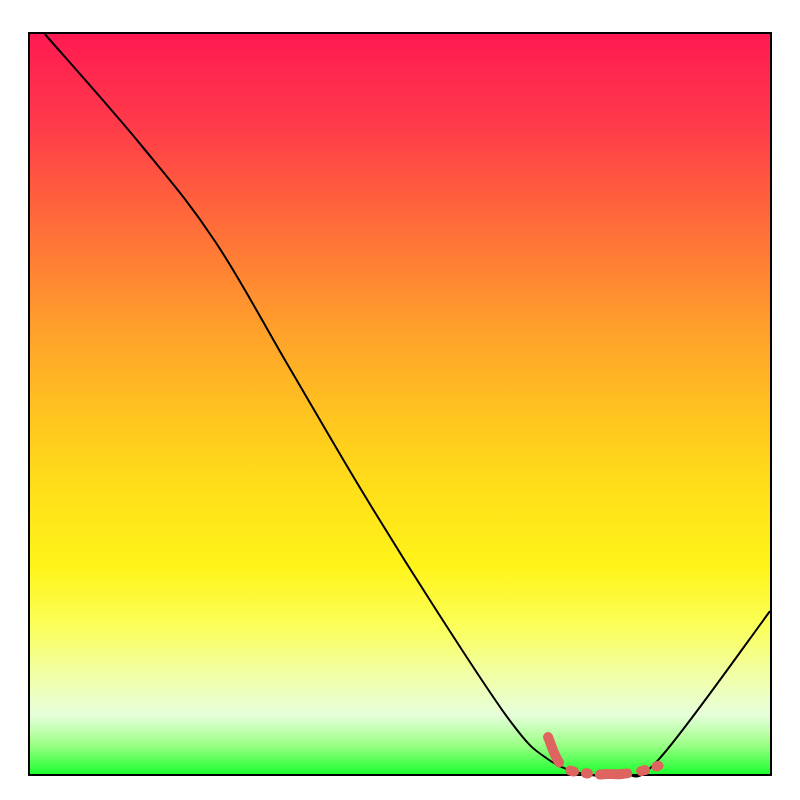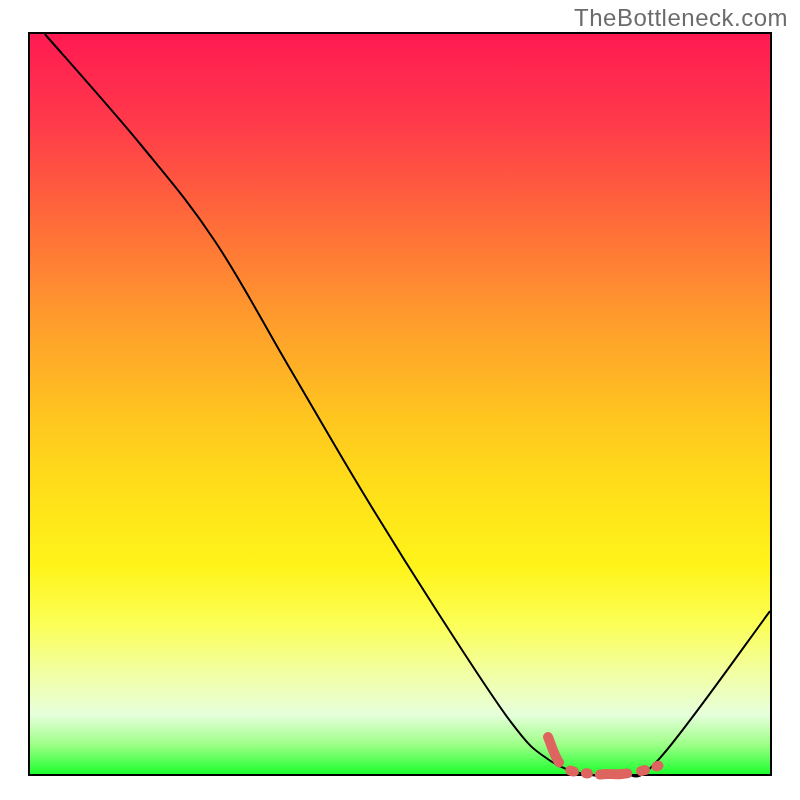--- a/index.html
+++ b/index.html
@@ -47,21 +47,20 @@
     left: 0; top: 0;
     width: 100%; height: 100%;
     overflow: visible;
   }
 </style>
 </head>
 <body>
 
 <div class="container">
 
-  <div class="watermark">TheBottleneck.com</div>
 
   <div class="plot">
     <div class="gradient"></div>
 
     <svg class="curve" viewBox="0 0 744 744" preserveAspectRatio="none">
       <path id="path-main" fill="none" stroke="#000000" stroke-width="2" stroke-linejoin="round" d="M 14.88 0 C 32.2896 20.088000000000005, 80.79839999999999 74.10240000000002, 111.6 111.60000000000002 C 142.4016 149.09760000000003, 159.216 168.14400000000006, 186 208.32000000000005 C 212.784 248.49600000000004, 233.61599999999999 289.26719999999995, 260.4 334.79999999999995 C 287.18399999999997 380.33279999999996, 308.016 417.08639999999997, 334.8 461.28 C 361.584 505.4736, 382.41600000000005 538.8047999999999, 409.20000000000005 580.3199999999999 C 435.98400000000004 621.8352, 463.51200000000006 665.136, 483.6 691.92 C 503.688 718.704, 507.40799999999996 719.7456, 520.8 729.12 C 534.192 738.4944, 544.608 741.3216, 558 744 C 571.392 746.6784, 581.808 746.6784, 595.2 744 C 608.5920000000001 741.3216, 605.616 758.5824, 632.4 729.12 C 659.184 699.6576, 723.912 607.1039999999999, 744 580.3199999999999"></path>
       <path id="path-highlight" fill="none" stroke="#de6460" stroke-width="10" stroke-linecap="round" stroke-linejoin="round" stroke-dasharray="28 14 4 12 2 12" d="M 520.8 706.8 C 523.4784 712.1568, 527.6447999999999 729.8639999999999, 535.68 736.56 C 543.7152 743.256, 557.4048 742.6608, 565.44 744 C 573.4752000000001 745.3392, 574.9632 744, 580.32 744 C 585.6768000000001 744, 588.504 744.6696000000001, 595.2 744 C 601.8960000000001 743.3303999999999, 609.4848 742.2887999999999, 617.52 740.28 C 625.5552 738.2712, 635.8224 734.1792, 639.84 732.84"></path>
     </svg>
   </div>
 

